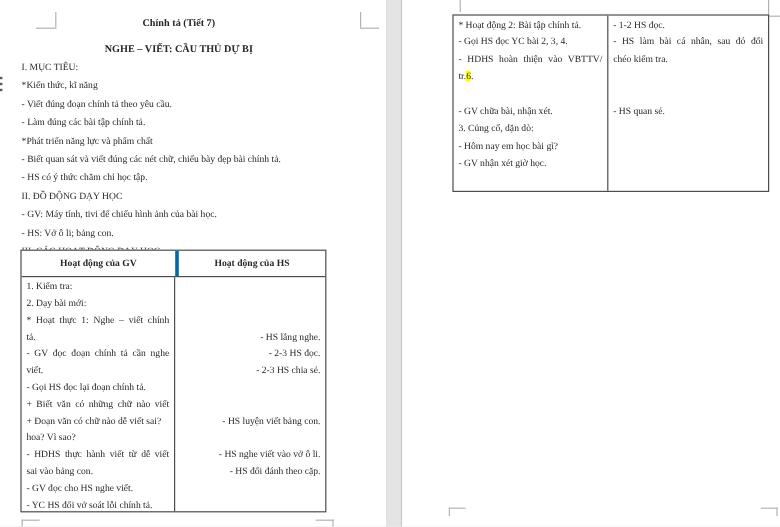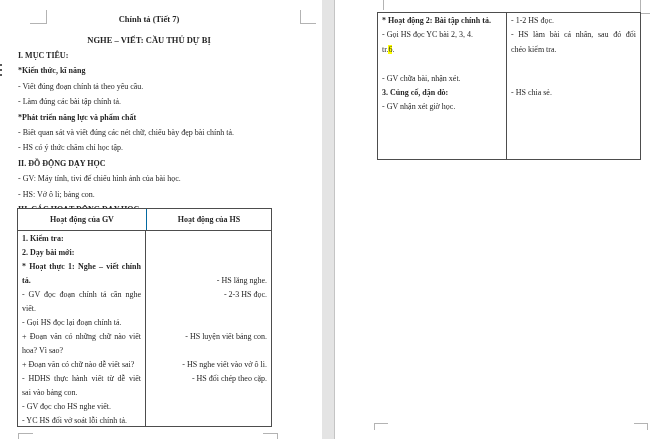--- a/index.html
+++ b/index.html
@@ -12,31 +12,31 @@
   .page{position:absolute;top:0;height:439px;background:#ffffff;}
   #page1{left:0;width:322px;border-right:1px solid #c4c4c4;}
   #page2{left:334px;width:316px;border-left:1px solid #c4c4c4;}
   .gap{position:absolute;top:0;left:322px;width:12px;height:439px;background:#e4e4e4;}
 
   .titles{position:absolute;left:18px;top:9px;width:262px;text-align:center;
           font-weight:bold;font-size:8.5px;line-height:20.5px;}
   .bodytext{position:absolute;left:18px;top:48px;width:268px;font-size:8px;line-height:15.4px;}
 
   .ln{white-space:nowrap;min-height:inherit;}
-  .b{font-weight:bold;}
+  .b{font-weight:normal;}
   .j{white-space:normal;text-align:justify;text-align-last:justify;}
   .hl{background:#ffff00;}
 
   
   .tbl{position:absolute;border:1px solid #4d4d4d;background:#fff;}
   #t1{left:17px;top:208px;width:253px;height:217px;}
   #t1 .hdr{display:flex;height:21px;border-bottom:1px solid #4d4d4d;
            font-weight:bold;font-size:8px;}
   #t1 .hdr div{display:flex;align-items:center;justify-content:center;}
-  #t1 .hdr .c1{width:128px;border-right:1px solid #0369a1;}
+  #t1 .hdr .c1{width:128px;border-right:3px solid #0369a1;}
   #t1 .hdr .c2{flex:1;}
   .tb{display:flex;font-size:8px;height:calc(100% - 22px);}
   #t2 .tb{height:100%;}
   .cell{padding:1px 4px 0 4px;box-sizing:border-box;}
   #t1 .cell{line-height:14px;}
   #t1 .c1w{width:128px;border-right:1px solid #4d4d4d;}
   #t1 .c2w{flex:1;text-align:right;}
   #t1 .ln{min-height:14px;}
 
   
@@ -103,41 +103,42 @@
     <div class="tb">
       <div class="cell c1w">
 
       <div class="ln b"><span>1. Kiểm tra:</span><span class="hl"></span><span></span></div>
           <div class="ln b"><span>2. Dạy bài mới:</span><span class="hl"></span><span></span></div>
           <div class="ln b j"><span>* Hoạt thực 1: Nghe – viết chính</span><span class="hl"></span><span></span></div>
           <div class="ln b"><span>tả.</span><span class="hl"></span><span></span></div>
           <div class="ln j"><span>- GV đọc đoạn chính tả cần nghe</span><span class="hl"></span><span></span></div>
           <div class="ln"><span>viết.</span><span class="hl"></span><span></span></div>
           <div class="ln"><span>- Gọi HS đọc lại đoạn chính tả.</span><span class="hl"></span><span></span></div>
-          <div class="ln j"><span>+ Đoạn văn có những chữ nào viết</span><span class="hl"></span><span></span></div>
+          <div class="ln j"><span>+ Biết văn có những chữ nào viết</span><span class="hl"></span><span></span></div>
+          <div class="ln"><span>+ Đoạn văn có chữ nào dễ viết sai?</span><span class="hl"></span><span></span></div>
           <div class="ln"><span>hoa? Vì sao?</span><span class="hl"></span><span></span></div>
-          <div class="ln"><span>+ Đoạn văn có chữ nào dễ viết sai?</span><span class="hl"></span><span></span></div>
           <div class="ln j"><span>- HDHS thực hành viết từ dễ viết</span><span class="hl"></span><span></span></div>
           <div class="ln"><span>sai vào bảng con.</span><span class="hl"></span><span></span></div>
           <div class="ln"><span>- GV đọc cho HS nghe viết.</span><span class="hl"></span><span></span></div>
           <div class="ln"><span>- YC HS đổi vở soát lỗi chính tả.</span><span class="hl"></span><span></span></div>
         </div>
       <div class="cell c2w">
 
       <div class="ln"><span></span><span class="hl"></span><span></span></div>
           <div class="ln"><span></span><span class="hl"></span><span></span></div>
           <div class="ln"><span></span><span class="hl"></span><span></span></div>
           <div class="ln"><span>- HS lắng nghe.</span><span class="hl"></span><span></span></div>
           <div class="ln"><span>- 2-3 HS đọc.</span><span class="hl"></span><span></span></div>
+          <div class="ln"><span>- 2-3 HS chia sẻ.</span><span class="hl"></span><span></span></div>
           <div class="ln"><span></span><span class="hl"></span><span></span></div>
           <div class="ln"><span></span><span class="hl"></span><span></span></div>
           <div class="ln"><span>- HS luyện viết bảng con.</span><span class="hl"></span><span></span></div>
           <div class="ln"><span></span><span class="hl"></span><span></span></div>
           <div class="ln"><span>- HS nghe viết vào vở ô li.</span><span class="hl"></span><span></span></div>
-          <div class="ln"><span>- HS đổi chép theo cặp.</span><span class="hl"></span><span></span></div>
+          <div class="ln"><span>- HS đổi đánh theo cặp.</span><span class="hl"></span><span></span></div>
           <div class="ln"><span></span><span class="hl"></span><span></span></div>
           <div class="ln"><span></span><span class="hl"></span><span></span></div>
         </div>
     </div>
   </div>
 </div>
 
 <div class="gap"></div>
 
 <div class="page" id="page2">
@@ -149,30 +150,32 @@
   <div class="mark mv" style="left:39px;top:423px;height:7px;"></div>
   <div class="mark mh" style="left:299px;top:423px;width:14px;"></div>
   <div class="mark mv" style="left:312px;top:423px;height:7px;"></div>
 
   <div class="tbl" id="t2">
     <div class="tb">
       <div class="cell c1w">
 
           <div class="ln b"><span>* Hoạt động 2: Bài tập chính tả.</span><span class="hl"></span><span></span></div>
           <div class="ln"><span>- Gọi HS đọc YC bài 2, 3, 4.</span><span class="hl"></span><span></span></div>
+          <div class="ln j"><span>- HDHS hoàn thiện vào VBTTV/</span><span class="hl"></span><span></span></div>
           <div class="ln"><span>tr.</span><span class="hl">6</span><span>.</span></div>
           <div class="ln"><span></span><span class="hl"></span><span></span></div>
           <div class="ln"><span>- GV chữa bài, nhận xét.</span><span class="hl"></span><span></span></div>
           <div class="ln b"><span>3. Củng cố, dặn dò:</span><span class="hl"></span><span></span></div>
+          <div class="ln"><span>- Hôm nay em học bài gì?</span><span class="hl"></span><span></span></div>
           <div class="ln"><span>- GV nhận xét giờ học.</span><span class="hl"></span><span></span></div>
         </div>
       <div class="cell c2w">
 
       <div class="ln"><span>- 1-2 HS đọc.</span><span class="hl"></span><span></span></div>
           <div class="ln j"><span>- HS làm bài cá nhân, sau đó đổi</span><span class="hl"></span><span></span></div>
           <div class="ln"><span>chéo kiểm tra.</span><span class="hl"></span><span></span></div>
           <div class="ln"><span></span><span class="hl"></span><span></span></div>
           <div class="ln"><span></span><span class="hl"></span><span></span></div>
-          <div class="ln"><span>- HS chia sẻ.</span><span class="hl"></span><span></span></div>
+          <div class="ln"><span>- HS quan sẻ.</span><span class="hl"></span><span></span></div>
         </div>
     </div>
   </div>
 </div>
 
 </body></html>

